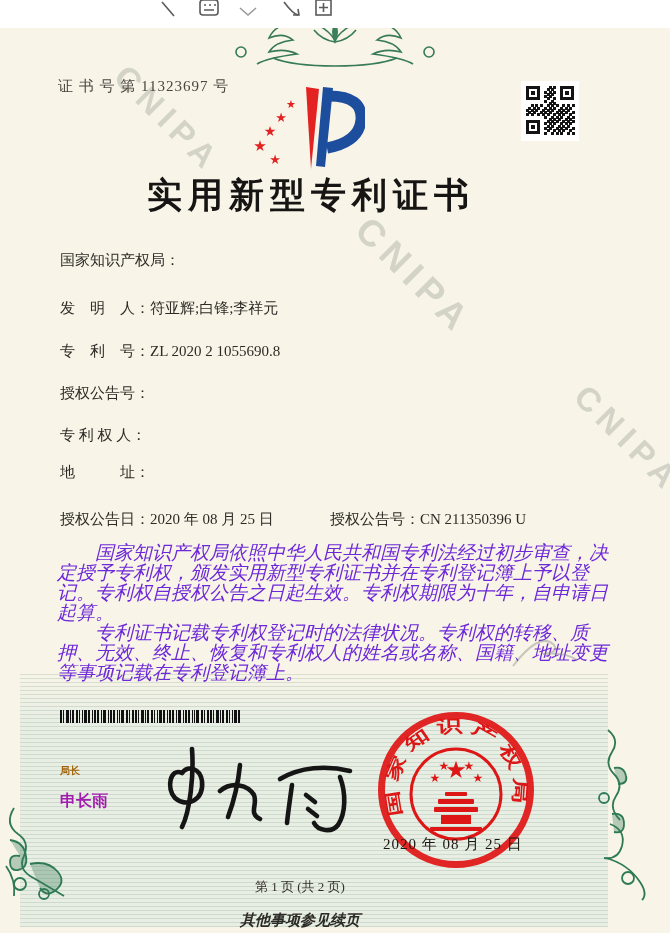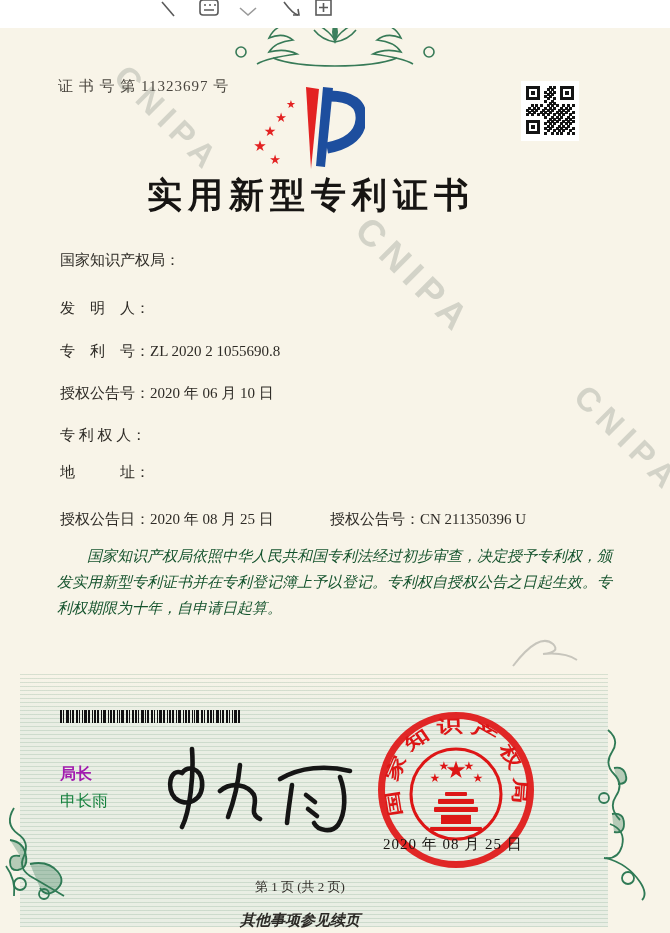--- a/index.html
+++ b/index.html
@@ -39,30 +39,30 @@
   .qr-mod{position:absolute;background:#141414;width:3px;height:3px;}
   
   .field{position:absolute;left:60px;display:flex;align-items:flex-start;font-size:15px;color:#2e2b26;
          line-height:23px;z-index:3;}
   .flabel{white-space:pre;}
   .fvalue{max-width:468px;}
   .f0{top:249px}.f1{top:297px}.f2{top:340px}.f3{top:382px}.f4{top:424px}.f5{top:461px}
   .grant{position:absolute;left:60px;top:510px;width:540px;font-size:15px;color:#2e2b26;z-index:3;}
   .grant .g2{position:absolute;left:270px;top:0;}
   
-  .paras{position:absolute;left:57px;top:543px;width:557px;font-style:italic;font-size:15px;
-         line-height:26px;color:#14532d;z-index:3;}
+  .paras{position:absolute;left:57px;top:543px;width:557px;font-style:italic;font-size:19px;
+         line-height:20px;color:#6d28d9;z-index:3;}
   .paras p{margin:0;text-indent:2em;}
   
   .barcode{position:absolute;left:60px;top:710px;width:182px;height:13px;z-index:4;font-size:0;}
   .barcode i{display:inline-block;height:13px;background:#111;vertical-align:top;}
   .signer-title{position:absolute;left:60px;top:764px;font-family:"Liberation Sans","DejaVu Sans",sans-serif;
+        font-weight:bold;font-size:10px;color:#a16207;z-index:4;}
+  .signer-name{position:absolute;left:60px;top:791px;font-family:"Liberation Sans","DejaVu Sans",sans-serif;
         font-weight:bold;font-size:16px;color:#a21caf;z-index:4;}
-  .signer-name{position:absolute;left:60px;top:791px;font-family:"Liberation Sans","DejaVu Sans",sans-serif;
-        font-weight:normal;font-size:16px;color:#15803d;z-index:4;}
   .signature{position:absolute;left:152px;top:733px;z-index:4;}
   .seal{position:absolute;left:378px;top:712px;width:156px;height:156px;z-index:4;}
   .seal-ring{position:absolute;left:0;top:0;width:142px;height:142px;border:7px solid rgba(223,22,22,.92);
              border-radius:50%;}
   .seal svg{position:absolute;left:0;top:0;}
   .seal-date{position:absolute;left:383px;top:835px;font-size:15px;color:#181512;letter-spacing:1px;z-index:5;}
   .page-footer{position:absolute;left:210px;top:878px;width:180px;text-align:center;font-size:13px;
                color:#33302b;z-index:4;}
   .note{position:absolute;left:200px;top:911px;width:200px;text-align:center;font-style:italic;font-weight:bold;
         font-size:15px;color:#2c2a26;z-index:4;}
@@ -251,43 +251,44 @@
     </div>
 </div>
 
 <div class="title">实用新型专利证书</div>
 
 <div class="field f0">
   <span class="flabel">国家知识产权局：</span>
 </div>
 <div class="field f1">
   <span class="flabel">发　明　人：</span>
+  <span class="fvalue">符亚辉;白锋;李祥元</span>
 </div>
 <div class="field f2">
   <span class="flabel">专　利　号：</span>
   <span class="fvalue">ZL 2020 2 1055690.8</span>
 </div>
 <div class="field f3">
   <span class="flabel">授权公告号：</span>
-  <span class="fvalue">2020 年 06 月 10 日</span>
 </div>
 <div class="field f4">
   <span class="flabel">专 利 权 人：</span>
 </div>
 <div class="field f5">
   <span class="flabel">地　　　址：</span>
 </div>
 
 <div class="grant">
   <span class="g1"><span>授权公告日：</span><span>2020 年 08 月 25 日</span></span>
   <span class="g2"><span>授权公告号：</span><span>CN 211350396 U</span></span>
 </div>
 
 <div class="paras">
   <p>国家知识产权局依照中华人民共和国专利法经过初步审查，决定授予专利权，颁发实用新型专利证书并在专利登记簿上予以登记。专利权自授权公告之日起生效。专利权期限为十年，自申请日起算。</p>
+  <p>专利证书记载专利权登记时的法律状况。专利权的转移、质押、无效、终止、恢复和专利权人的姓名或名称、国籍、地址变更等事项记载在专利登记簿上。</p>
 </div>
 
 <svg class="pencil" width="90" height="45" viewBox="0 0 90 45">
   <path d="M18,38 q26,-34 40,-22 q8,8 -10,10 q22,-2 34,6" fill="none" stroke="#8d8d88" stroke-width="2"></path>
 </svg>
 
 <div class="barcode" id="barcode"><i style="width: 2px; margin-right: 1px;"></i><i style="width: 1px; margin-right: 2px;"></i><i style="width: 3px; margin-right: 1px;"></i><i style="width: 1px; margin-right: 1px;"></i><i style="width: 2px; margin-right: 2px;"></i><i style="width: 2px; margin-right: 1px;"></i><i style="width: 1px; margin-right: 2px;"></i><i style="width: 1px; margin-right: 1px;"></i><i style="width: 3px; margin-right: 1px;"></i><i style="width: 2px; margin-right: 2px;"></i><i style="width: 1px; margin-right: 1px;"></i><i style="width: 2px; margin-right: 1px;"></i><i style="width: 2px; margin-right: 2px;"></i><i style="width: 1px; margin-right: 1px;"></i><i style="width: 3px; margin-right: 2px;"></i><i style="width: 1px; margin-right: 1px;"></i><i style="width: 2px; margin-right: 1px;"></i><i style="width: 2px; margin-right: 2px;"></i><i style="width: 1px; margin-right: 1px;"></i><i style="width: 1px; margin-right: 1px;"></i><i style="width: 3px; margin-right: 2px;"></i><i style="width: 2px; margin-right: 1px;"></i><i style="width: 1px; margin-right: 2px;"></i><i style="width: 2px; margin-right: 1px;"></i><i style="width: 2px; margin-right: 1px;"></i><i style="width: 1px; margin-right: 2px;"></i><i style="width: 3px; margin-right: 1px;"></i><i style="width: 1px; margin-right: 1px;"></i><i style="width: 2px; margin-right: 2px;"></i><i style="width: 2px; margin-right: 1px;"></i><i style="width: 1px; margin-right: 2px;"></i><i style="width: 1px; margin-right: 1px;"></i><i style="width: 3px; margin-right: 1px;"></i><i style="width: 2px; margin-right: 2px;"></i><i style="width: 1px; margin-right: 1px;"></i><i style="width: 2px; margin-right: 1px;"></i><i style="width: 2px; margin-right: 2px;"></i><i style="width: 1px; margin-right: 1px;"></i><i style="width: 3px; margin-right: 2px;"></i><i style="width: 1px; margin-right: 1px;"></i><i style="width: 2px; margin-right: 1px;"></i><i style="width: 2px; margin-right: 2px;"></i><i style="width: 1px; margin-right: 1px;"></i><i style="width: 1px; margin-right: 1px;"></i><i style="width: 3px; margin-right: 2px;"></i><i style="width: 2px; margin-right: 1px;"></i><i style="width: 1px; margin-right: 2px;"></i><i style="width: 2px; margin-right: 1px;"></i><i style="width: 2px; margin-right: 1px;"></i><i style="width: 1px; margin-right: 2px;"></i><i style="width: 3px; margin-right: 1px;"></i><i style="width: 1px; margin-right: 1px;"></i><i style="width: 2px; margin-right: 2px;"></i><i style="width: 2px; margin-right: 1px;"></i><i style="width: 1px; margin-right: 2px;"></i><i style="width: 1px; margin-right: 1px;"></i><i style="width: 3px; margin-right: 1px;"></i><i style="width: 2px; margin-right: 2px;"></i></div>
 
 <div class="signer-title">局长</div>
 <div class="signer-name">申长雨</div>

